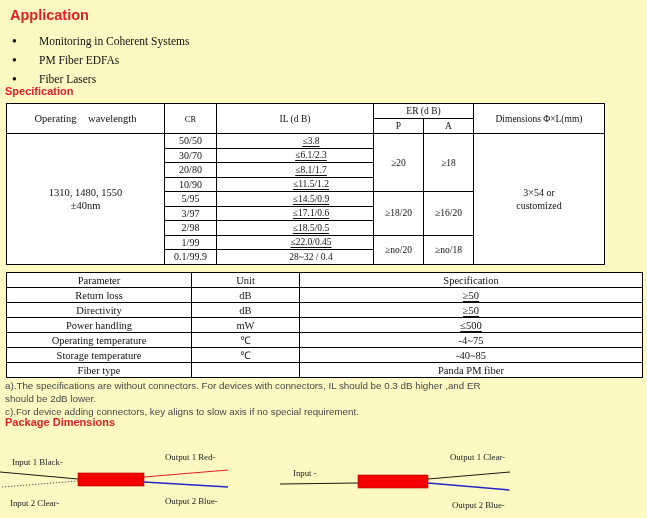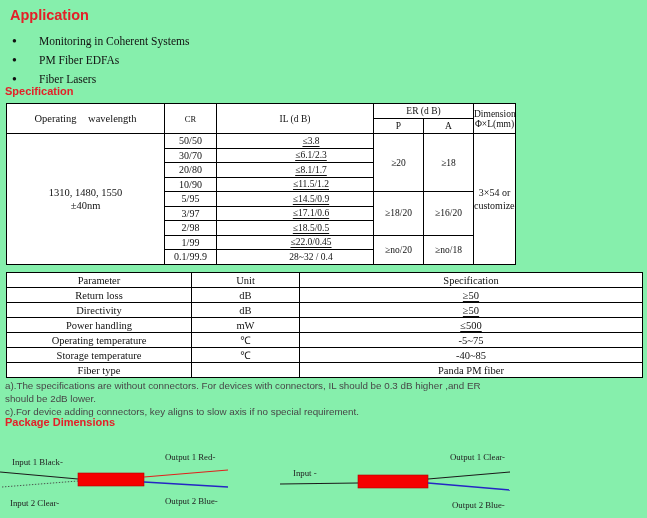--- a/index.html
+++ b/index.html
@@ -1,36 +1,36 @@
 <!DOCTYPE html>
 <html><head>
 <meta charset="utf-8">
 <title>PM Coupler Datasheet</title>
 <style>
   html,body { margin:0; padding:0; background:#ffffff; }
   .page {
-    position:relative; width:647px; height:518px; background:#86efac;
+    position:relative; width:647px; height:518px; background:#fef9c3;
     font-family:"Liberation Serif", serif; color:#111; overflow:hidden;
   }
   .red-heading {
     position:absolute; margin:0; color:#e32028;
     font-family:"Liberation Sans", sans-serif; font-weight:bold;
   }
   .h-app  { left:10px; top:7px;  font-size:14.5px; }
   .h-spec { left:5px;  top:85px; font-size:11px; }
   .h-pkg  { left:5px;  top:416px; font-size:11px; }
 
   .app-list { position:absolute; left:12px; top:31px; margin:0; padding:0; list-style:none; }
   .app-list li { height:19px; display:flex; align-items:center; font-size:11.5px; }
   .app-list .bullet { width:27px; font-size:8px; line-height:1; }
 
   table { position:absolute; border-collapse:collapse; table-layout:fixed; background:#fff; }
   td { border:1px solid #000; text-align:center; vertical-align:middle; padding:0; overflow:hidden; }
 
-  .spec-table { left:6px; top:103px; width:510px; height:161px; border:1.5px solid #000; font-size:9.5px; }
+  .spec-table { left:6px; top:103px; width:599px; height:161px; border:1.5px solid #000; font-size:9.5px; }
   .spec-table thead tr { height:15px; }
   .spec-table tbody tr { height:14.5px; }
   .spec-table .ow  { font-size:10.5px; word-spacing:9px; }
   .spec-table .crh { font-size:8.5px;margin-left:24px; }
   .spec-table .cr  { font-size:10px; }
   .spec-table .il  { font-size:9.5px;padding-left:32px; }
   .spec-table .er  { font-size:9.5px; }
   .spec-table .wl  { font-size:10.5px; line-height:13px; }
   .spec-table .dim { font-size:10px; line-height:13px; }
   .ul { text-decoration:underline; text-underline-offset:1.5px; }
@@ -172,21 +172,21 @@
         <td class="ul">≥50</td>
       </tr>
       <tr>
         <td>Power handling</td>
         <td>mW</td>
         <td class="ul">≤500</td>
       </tr>
       <tr>
         <td>Operating temperature</td>
         <td>℃</td>
-        <td>-5~75</td>
+        <td>-4~75</td>
       </tr>
       <tr>
         <td>Storage temperature</td>
         <td>℃</td>
         <td>-40~85</td>
       </tr>
       <tr>
         <td>Fiber type</td>
         <td></td>
         <td>Panda PM fiber</td>

